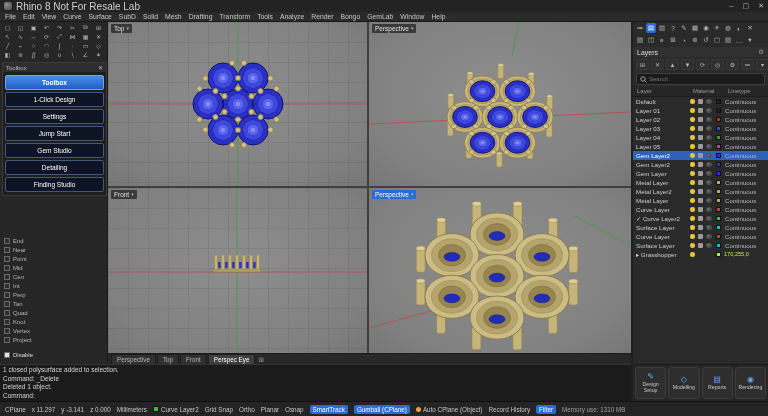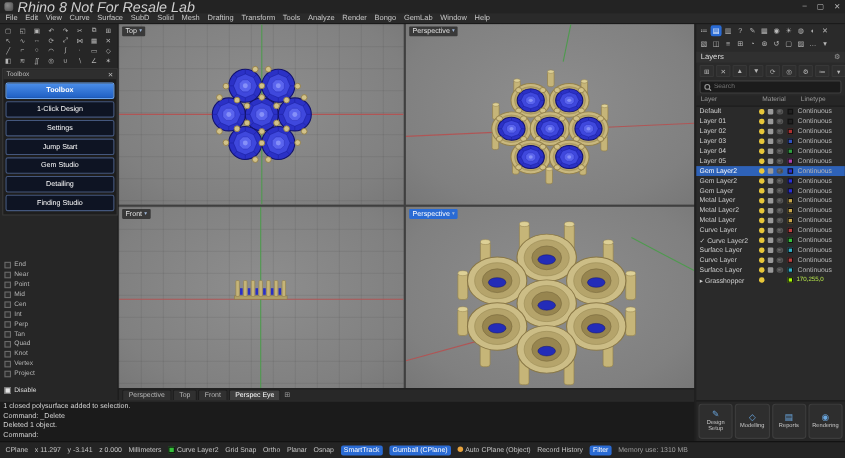--- a/index.html
+++ b/index.html
@@ -1,21 +1,21 @@
 <!DOCTYPE html>
 <html><head>
 <meta charset="utf-8">
 <style>
   html,body{margin:0;padding:0;}
   body{width:768px;height:416px;overflow:hidden;background:#202020;font-family:"Liberation Sans",sans-serif;}
   #app{position:absolute;left:0;top:0;width:768px;height:416px;background:#202020;}
 
   .titlebar{position:absolute;left:0;top:0;width:768px;height:12px;background:#232323;display:flex;align-items:center;gap:4px;padding:0 4px;box-sizing:border-box;}
   .applogo{width:8px;height:8px;background:radial-gradient(circle at 35% 35%,#8a8a8a,#4a4a4a);border-radius:2px;}
-  .titlebar .title{font-size:13px;color:#cfcfcf;white-space:nowrap;font-style:italic;}
+  .titlebar .title{font-size:10px;color:#cfcfcf;white-space:nowrap;}
   .wincontrols{margin-left:auto;display:flex;gap:9px;font-size:7px;color:#bbb;}
 
   .menubar{position:absolute;left:0;top:12px;width:768px;height:10px;background:#2a2a2a;border-bottom:1px solid #191919;display:flex;align-items:center;gap:7px;padding:0 5px;box-sizing:border-box;}
   .menu-item{font-size:6.8px;color:#c8c8c8;white-space:nowrap;}
 
   .left-sidebar{position:absolute;left:0;top:22px;width:108px;height:342px;background:#262626;border-right:1px solid #1a1a1a;box-sizing:border-box;}
   #left-icons{display:flex;flex-wrap:wrap;padding:1px 0 0 1px;}
   .ticon{width:13px;height:9px;font-size:6px;color:#b5b5b5;display:flex;align-items:center;justify-content:center;}
   .toolbox-panel{position:absolute;left:2px;top:40px;width:103px;background:#1e1e1e;border:1px solid #3a3a3a;}
   .panel-header{height:9px;display:flex;justify-content:space-between;align-items:center;padding:0 3px;background:#2e2e2e;font-size:6px;color:#bbb;}

